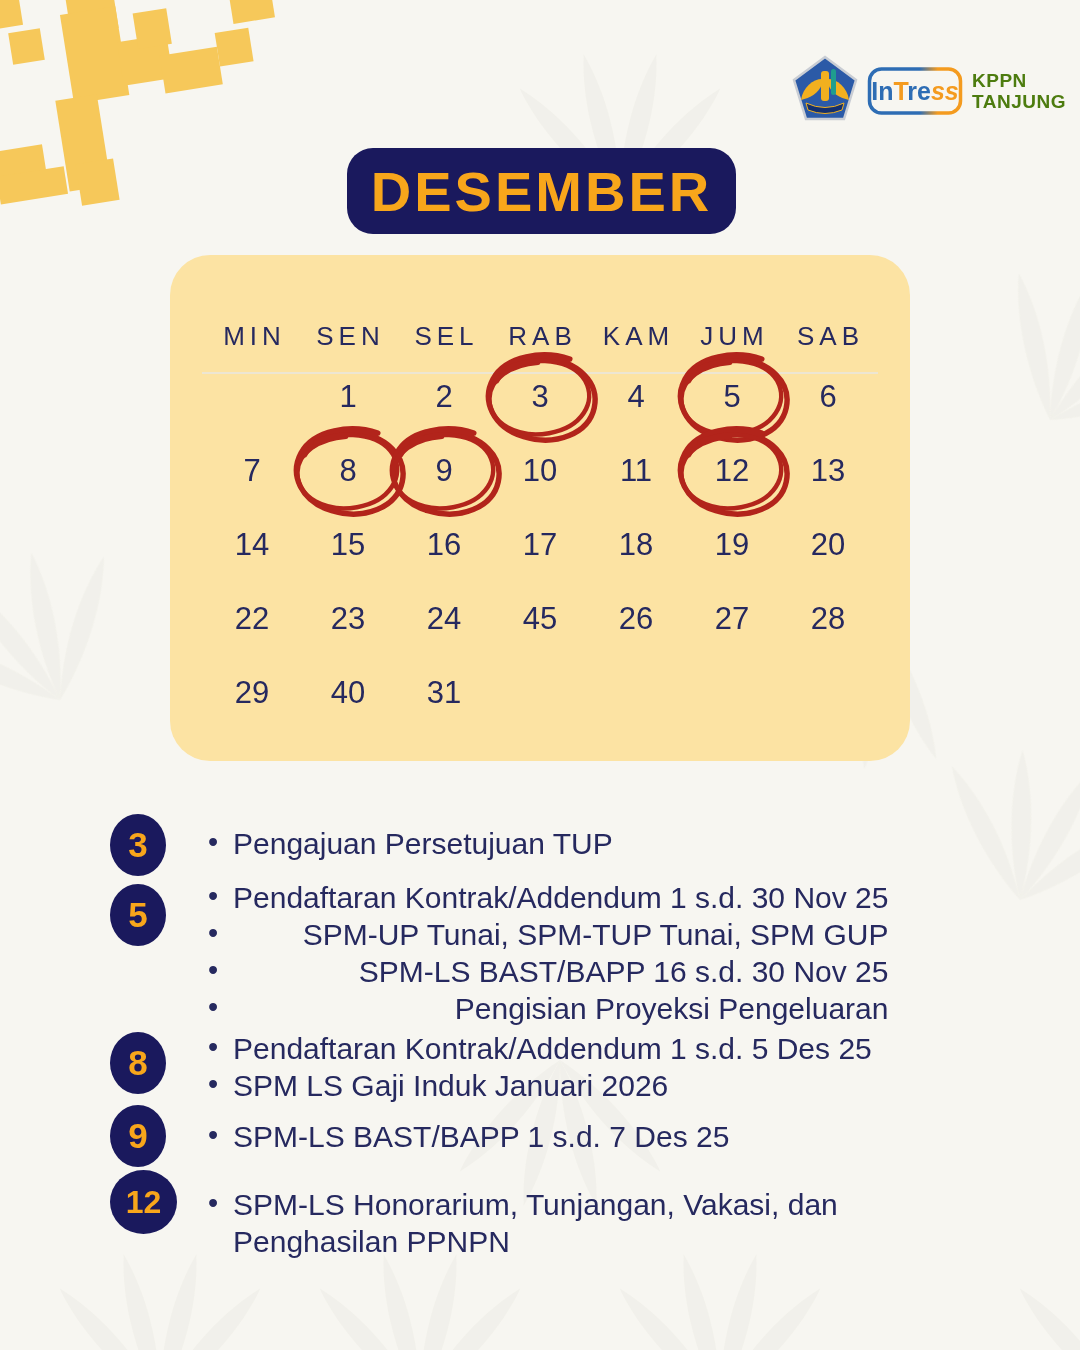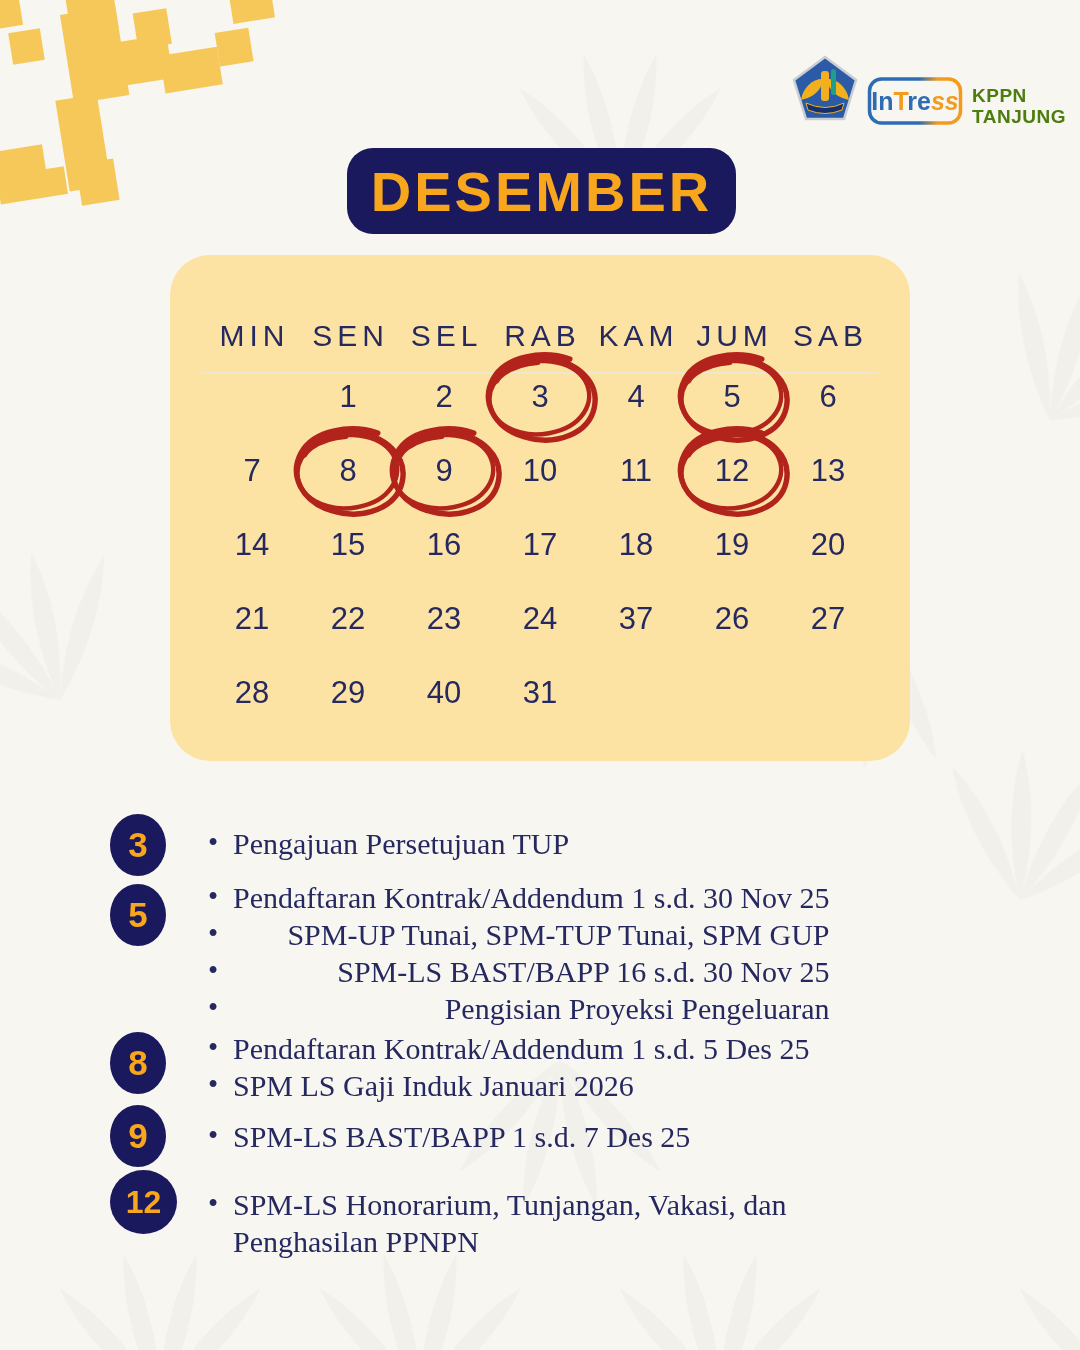--- a/index.html
+++ b/index.html
@@ -16,21 +16,21 @@
   .page{
     position:relative;width:1080px;height:1350px;overflow:hidden;
     background:var(--c-page_bg);
     font-family:"Liberation Sans","DejaVu Sans",sans-serif;
   }
   
   .bg-pattern{position:absolute;left:0;top:0;width:1080px;height:1350px;pointer-events:none;}
   
   .pixel-deco{position:absolute;left:-10px;top:-12px;pointer-events:none;}
   
-  .brand{position:absolute;left:792px;top:55px;display:flex;align-items:flex-end;gap:9px;}
+  .brand{position:absolute;left:792px;top:55px;display:flex;align-items:center;gap:9px;}
   .brand .kemenkeu{flex:none;}
   .intress-svg{flex:none;}
   .intress-text{font-family:"Liberation Sans",sans-serif;font-weight:bold;font-size:25px;}
   .intress-text .blu{fill:#2E6DB4;}
   .intress-text .org{fill:#F49B1F;}
   .intress-text .bolt{font-style:italic;}
   .brand-org{display:flex;flex-direction:column;justify-content:center;
     font-weight:bold;font-size:19px;line-height:21px;color:#4d7c0f;letter-spacing:.5px;}
   
   .title-pill{
@@ -44,21 +44,21 @@
   
   .cal-card{
     position:absolute;left:170px;top:255px;width:740px;height:506px;
     background:var(--c-cal_bg);border-radius:40px;
   }
   .cal-head{
     position:absolute;left:34px;top:66px;width:672px;
     display:grid;grid-template-columns:repeat(7,96px);
   }
   .cal-head div{
-    text-align:center;font-size:30px;line-height:30px;letter-spacing:5px;
+    text-align:center;font-size:26px;line-height:30px;letter-spacing:5px;
     color:var(--c-text);text-indent:5px;
   }
   .cal-divider{position:absolute;left:32px;right:32px;top:117px;height:2px;background:#EDE6D2;}
   .cal-body{
     position:absolute;left:34px;top:105px;width:672px;
     display:grid;grid-template-columns:repeat(7,96px);grid-auto-rows:74px;
   }
   .cal-cell{
     position:relative;display:flex;align-items:center;justify-content:center;
     font-size:31px;color:var(--c-text);
@@ -71,21 +71,21 @@
   
   .sg{position:absolute;left:110px;display:flex;align-items:flex-start;}
   .badge{
     flex:none;width:56px;height:62px;border-radius:50%;
     background:var(--c-navy);color:var(--c-orange);
     font-weight:bold;font-size:35px;
     display:flex;align-items:center;justify-content:center;
   }
   .sg ul{
     list-style:none;margin:0;padding:0;margin-left:39px;
-    font-size:30px;line-height:37px;color:var(--c-text);max-width:800px;font-family:Liberation Serif, serif;
+    font-size:30px;line-height:37px;color:var(--c-text);max-width:800px;
   }
   .sg li{position:relative;padding-left:28px;}
   .sg li::before{content:"\2022";position:absolute;left:3px;top:-1px;font-size:29px;}
   .sg0{top:814px;}  .sg0 ul{margin-top:11px;}
   .sg1{top:884px;}  .sg1 ul{margin-top:-5px;text-align:right;}
   .sg2{top:1032px;} .sg2 ul{margin-top:-2px;}
   .sg3{top:1105px;} .sg3 ul{margin-top:13px;}
   .sg4{top:1170px;} .sg4 ul{margin-top:16px;margin-left:28px;max-width:690px;}
   .sg4 .badge{width:67px;height:64px;font-size:32px;}
 </style>
@@ -253,33 +253,30 @@
         <div class="cal-cell">
           <span>18</span>
         </div>
         <div class="cal-cell">
           <span>19</span>
         </div>
         <div class="cal-cell">
           <span>20</span>
         </div>
         <div class="cal-cell">
-          <span>21</span>
-        </div>
-        <div class="cal-cell">
           <span>22</span>
         </div>
         <div class="cal-cell">
           <span>23</span>
         </div>
         <div class="cal-cell">
           <span>24</span>
         </div>
         <div class="cal-cell">
-          <span>37</span>
+          <span>45</span>
         </div>
         <div class="cal-cell">
           <span>26</span>
         </div>
         <div class="cal-cell">
           <span>27</span>
         </div>
         <div class="cal-cell">
           <span>28</span>
         </div>

